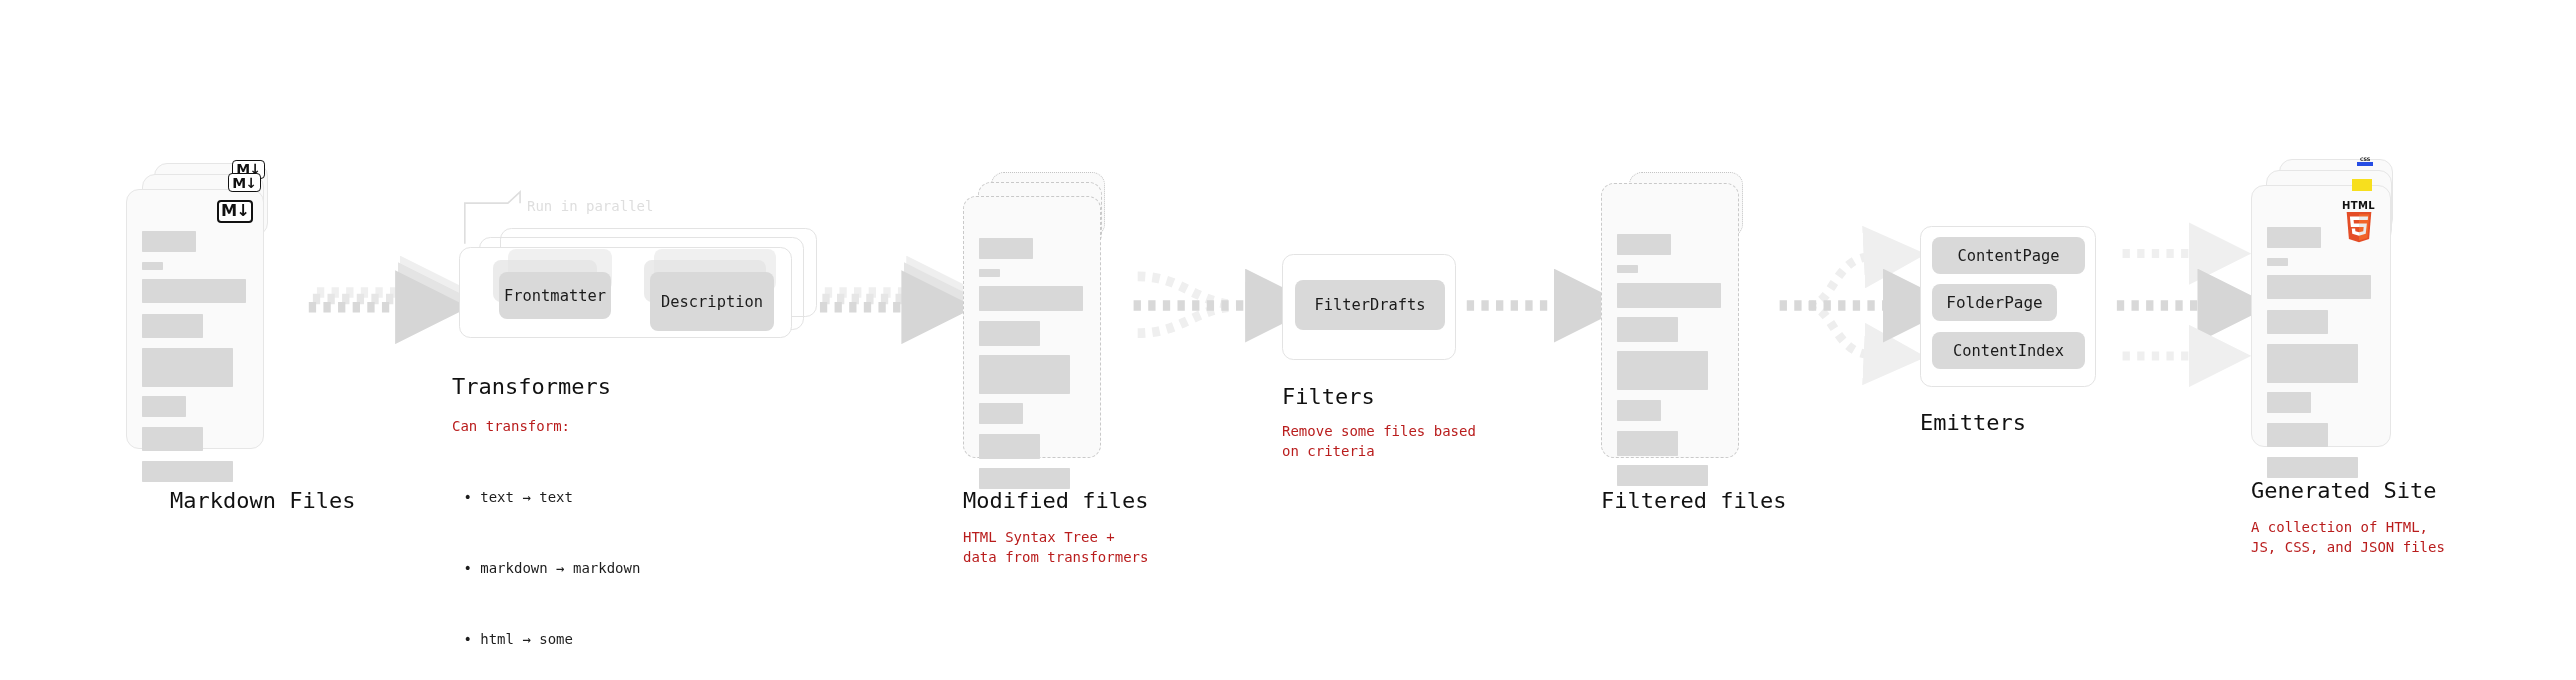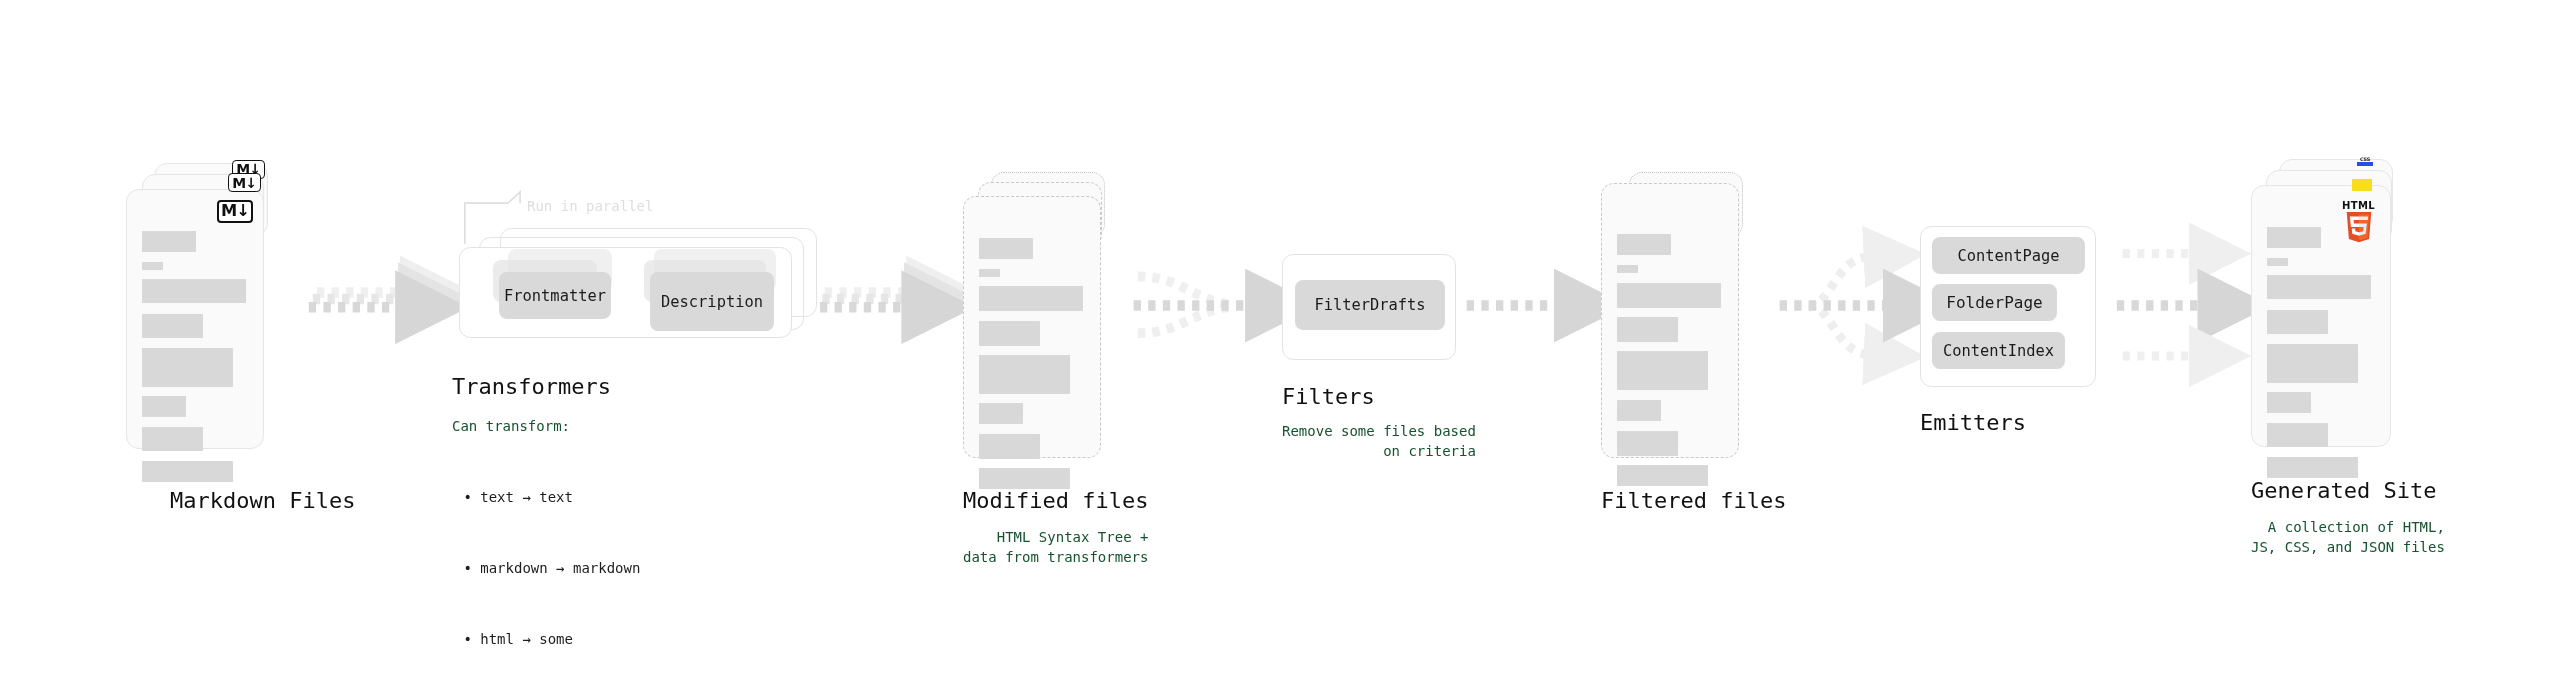--- a/index.html
+++ b/index.html
@@ -143,23 +143,22 @@
     font-size: 22px;
     color: #111111;
     white-space: nowrap;
     letter-spacing: 0px;
   }
   .caption {
     position: absolute;
     font-family: "DejaVu Sans Mono", "Liberation Mono", monospace;
     font-size: 14px;
     line-height: 20.3px;
-    color: #14532d;
+    color: #b91c1c;
     white-space: pre;
-    text-align: right;
   }
   .annot {
     position: absolute;
     font-family: "DejaVu Sans Mono", "Liberation Mono", monospace;
     font-size: 14px;
     color: #dedede;
     white-space: nowrap;
   }
   .bullet-list {
     position: absolute;
@@ -323,21 +322,21 @@
       <div class="bar" style="left:14.6px; top:216px;width:44px;  height:21px;"></div>
       <div class="bar" style="left:14.6px; top:247px;width:61px;  height:24.4px;"></div>
       <div class="bar" style="left:14.6px; top:281px;width:91px; height:21px;"></div>
     </div>
   </div>
   <div class="title" style="left:1601px; top:488px;">Filtered files</div>
 
   <div class="group-box solidbg" style="left:1920px; top:226px; width:176px; height:161px;"></div>
   <div class="chip" style="left:1932px; top:237px; width:153px; height:37px; font-size:15.4px;">ContentPage</div>
   <div class="chip" style="left:1932px; top:284px; width:125px; height:37px; font-size:16px;">FolderPage</div>
-  <div class="chip" style="left:1932px; top:332px; width:133px; height:37px; font-size:15.4px;">ContentIndex</div>
+  <div class="chip" style="left:1932px; top:332px; width:153px; height:37px; font-size:15.4px;">ContentIndex</div>
   <div class="title" style="left:1920px; top:410px;">Emitters</div>
 
   <div class="doc-stack" style="left:2251px; top:159px;">
     <div class="doc-card back" style="left:28.4px; top:0px; width:114px; height:73px;"></div>
     <div class="doc-card mid" style="left:14.6px; top:11.4px; width:126px; height:73px;"></div>
     <div class="doc-card top" style="left:0px; top:26px; width:140px; height:262px;">
       <div class="bar" style="left:14.6px; top:41px; width:54px;  height:21px;"></div>
       <div class="bar" style="left:14.6px; top:72px; width:21px;  height:8.1px;"></div>
       <div class="bar" style="left:14.6px; top:89px;width:104px; height:24.4px;"></div>
       <div class="bar" style="left:14.6px; top:124px;width:61px;  height:24.4px;"></div>

